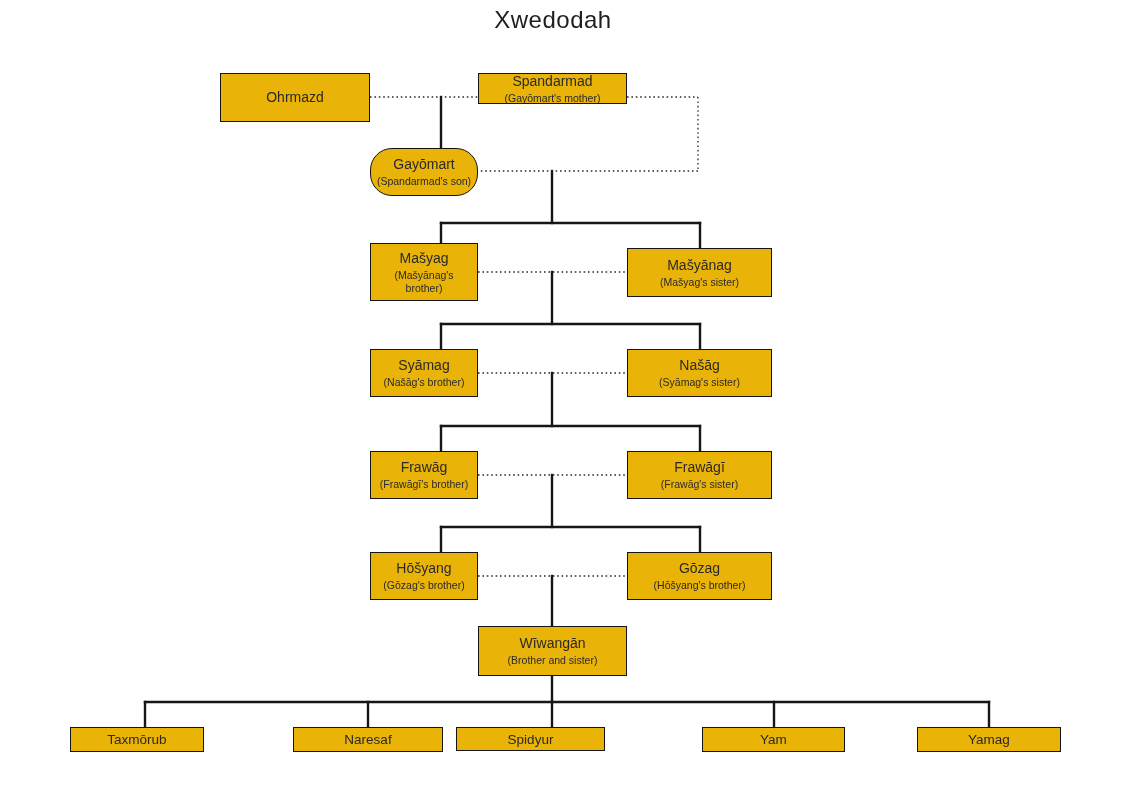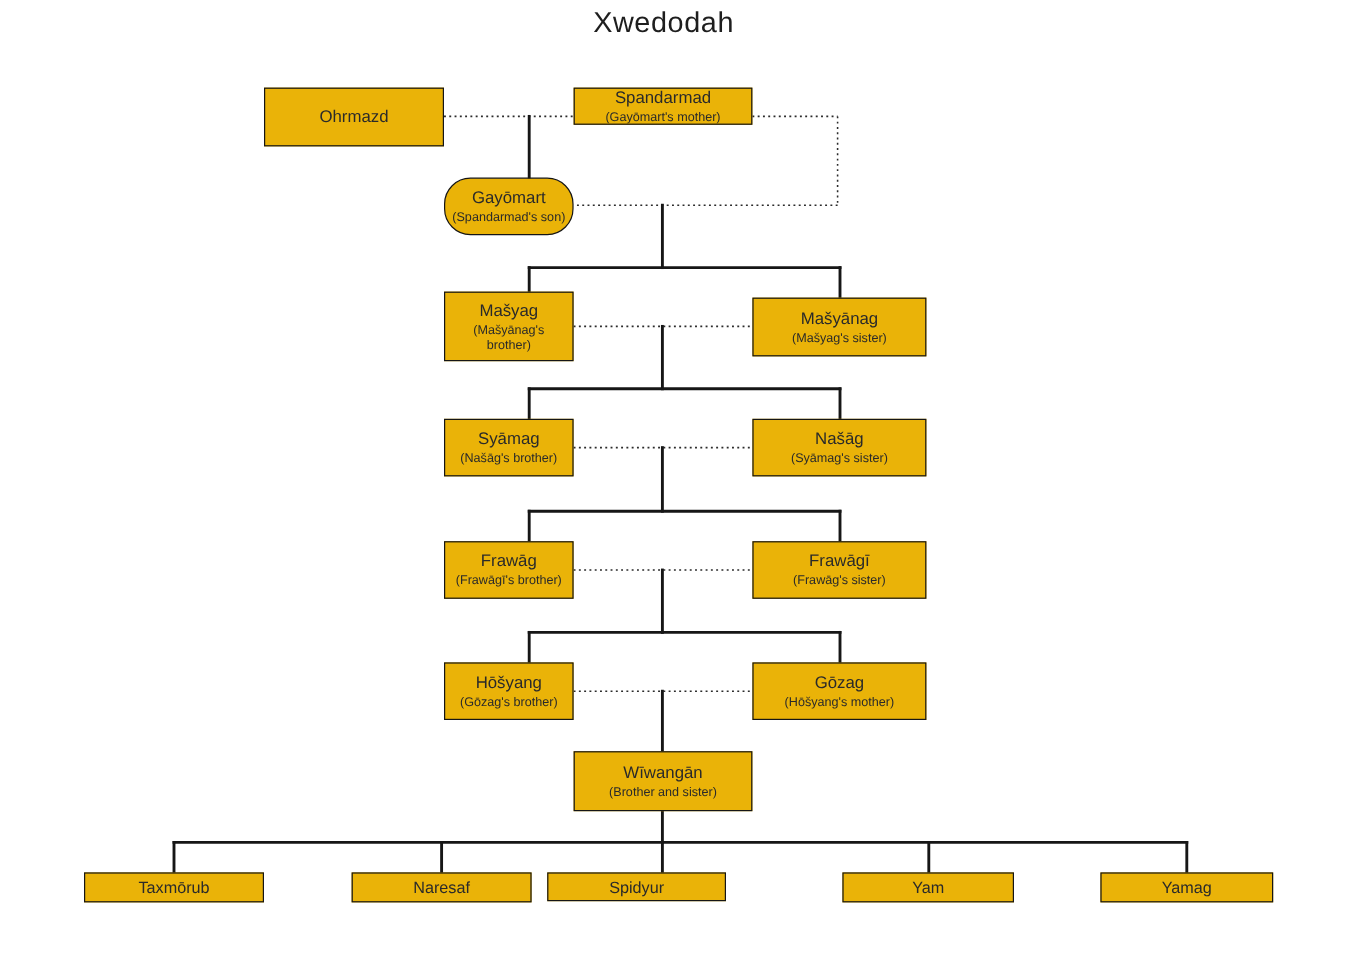--- a/index.html
+++ b/index.html
@@ -149,27 +149,27 @@
     <div class="node" style="left: 627px; top: 451px; width: 145px; height: 48px;">
       <div class="node-label">Frawāgī</div>
       <div class="node-sublabel">(Frawāg's sister)</div>
     </div>
     <div class="node" style="left: 370px; top: 552px; width: 108px; height: 48px;">
       <div class="node-label">Hōšyang</div>
       <div class="node-sublabel">(Gōzag's brother)</div>
     </div>
     <div class="node" style="left: 627px; top: 552px; width: 145px; height: 48px;">
       <div class="node-label">Gōzag</div>
-      <div class="node-sublabel">(Hōšyang's mother)</div>
+      <div class="node-sublabel">(Hōšyang's brother)</div>
     </div>
     <div class="node" style="left: 478px; top: 626px; width: 149px; height: 50px;">
       <div class="node-label">Wīwangān</div>
       <div class="node-sublabel">(Brother and sister)</div>
     </div>
-    <div class="node small" style="left: 70px; top: 727px; width: 150px; height: 25px;">
+    <div class="node small" style="left: 70px; top: 727px; width: 134px; height: 25px;">
       <div class="node-label">Taxmōrub</div>
     </div>
     <div class="node small" style="left: 293px; top: 727px; width: 150px; height: 25px;">
       <div class="node-label">Naresaf</div>
     </div>
     <div class="node small" style="left: 456px; top: 727px; width: 149px; height: 24px; text-align: center;">
       <div class="node-label">Spidyur</div>
     </div>
     <div class="node small" style="left: 702px; top: 727px; width: 143px; height: 25px; text-align: center;">
       <div class="node-label">Yam</div>

